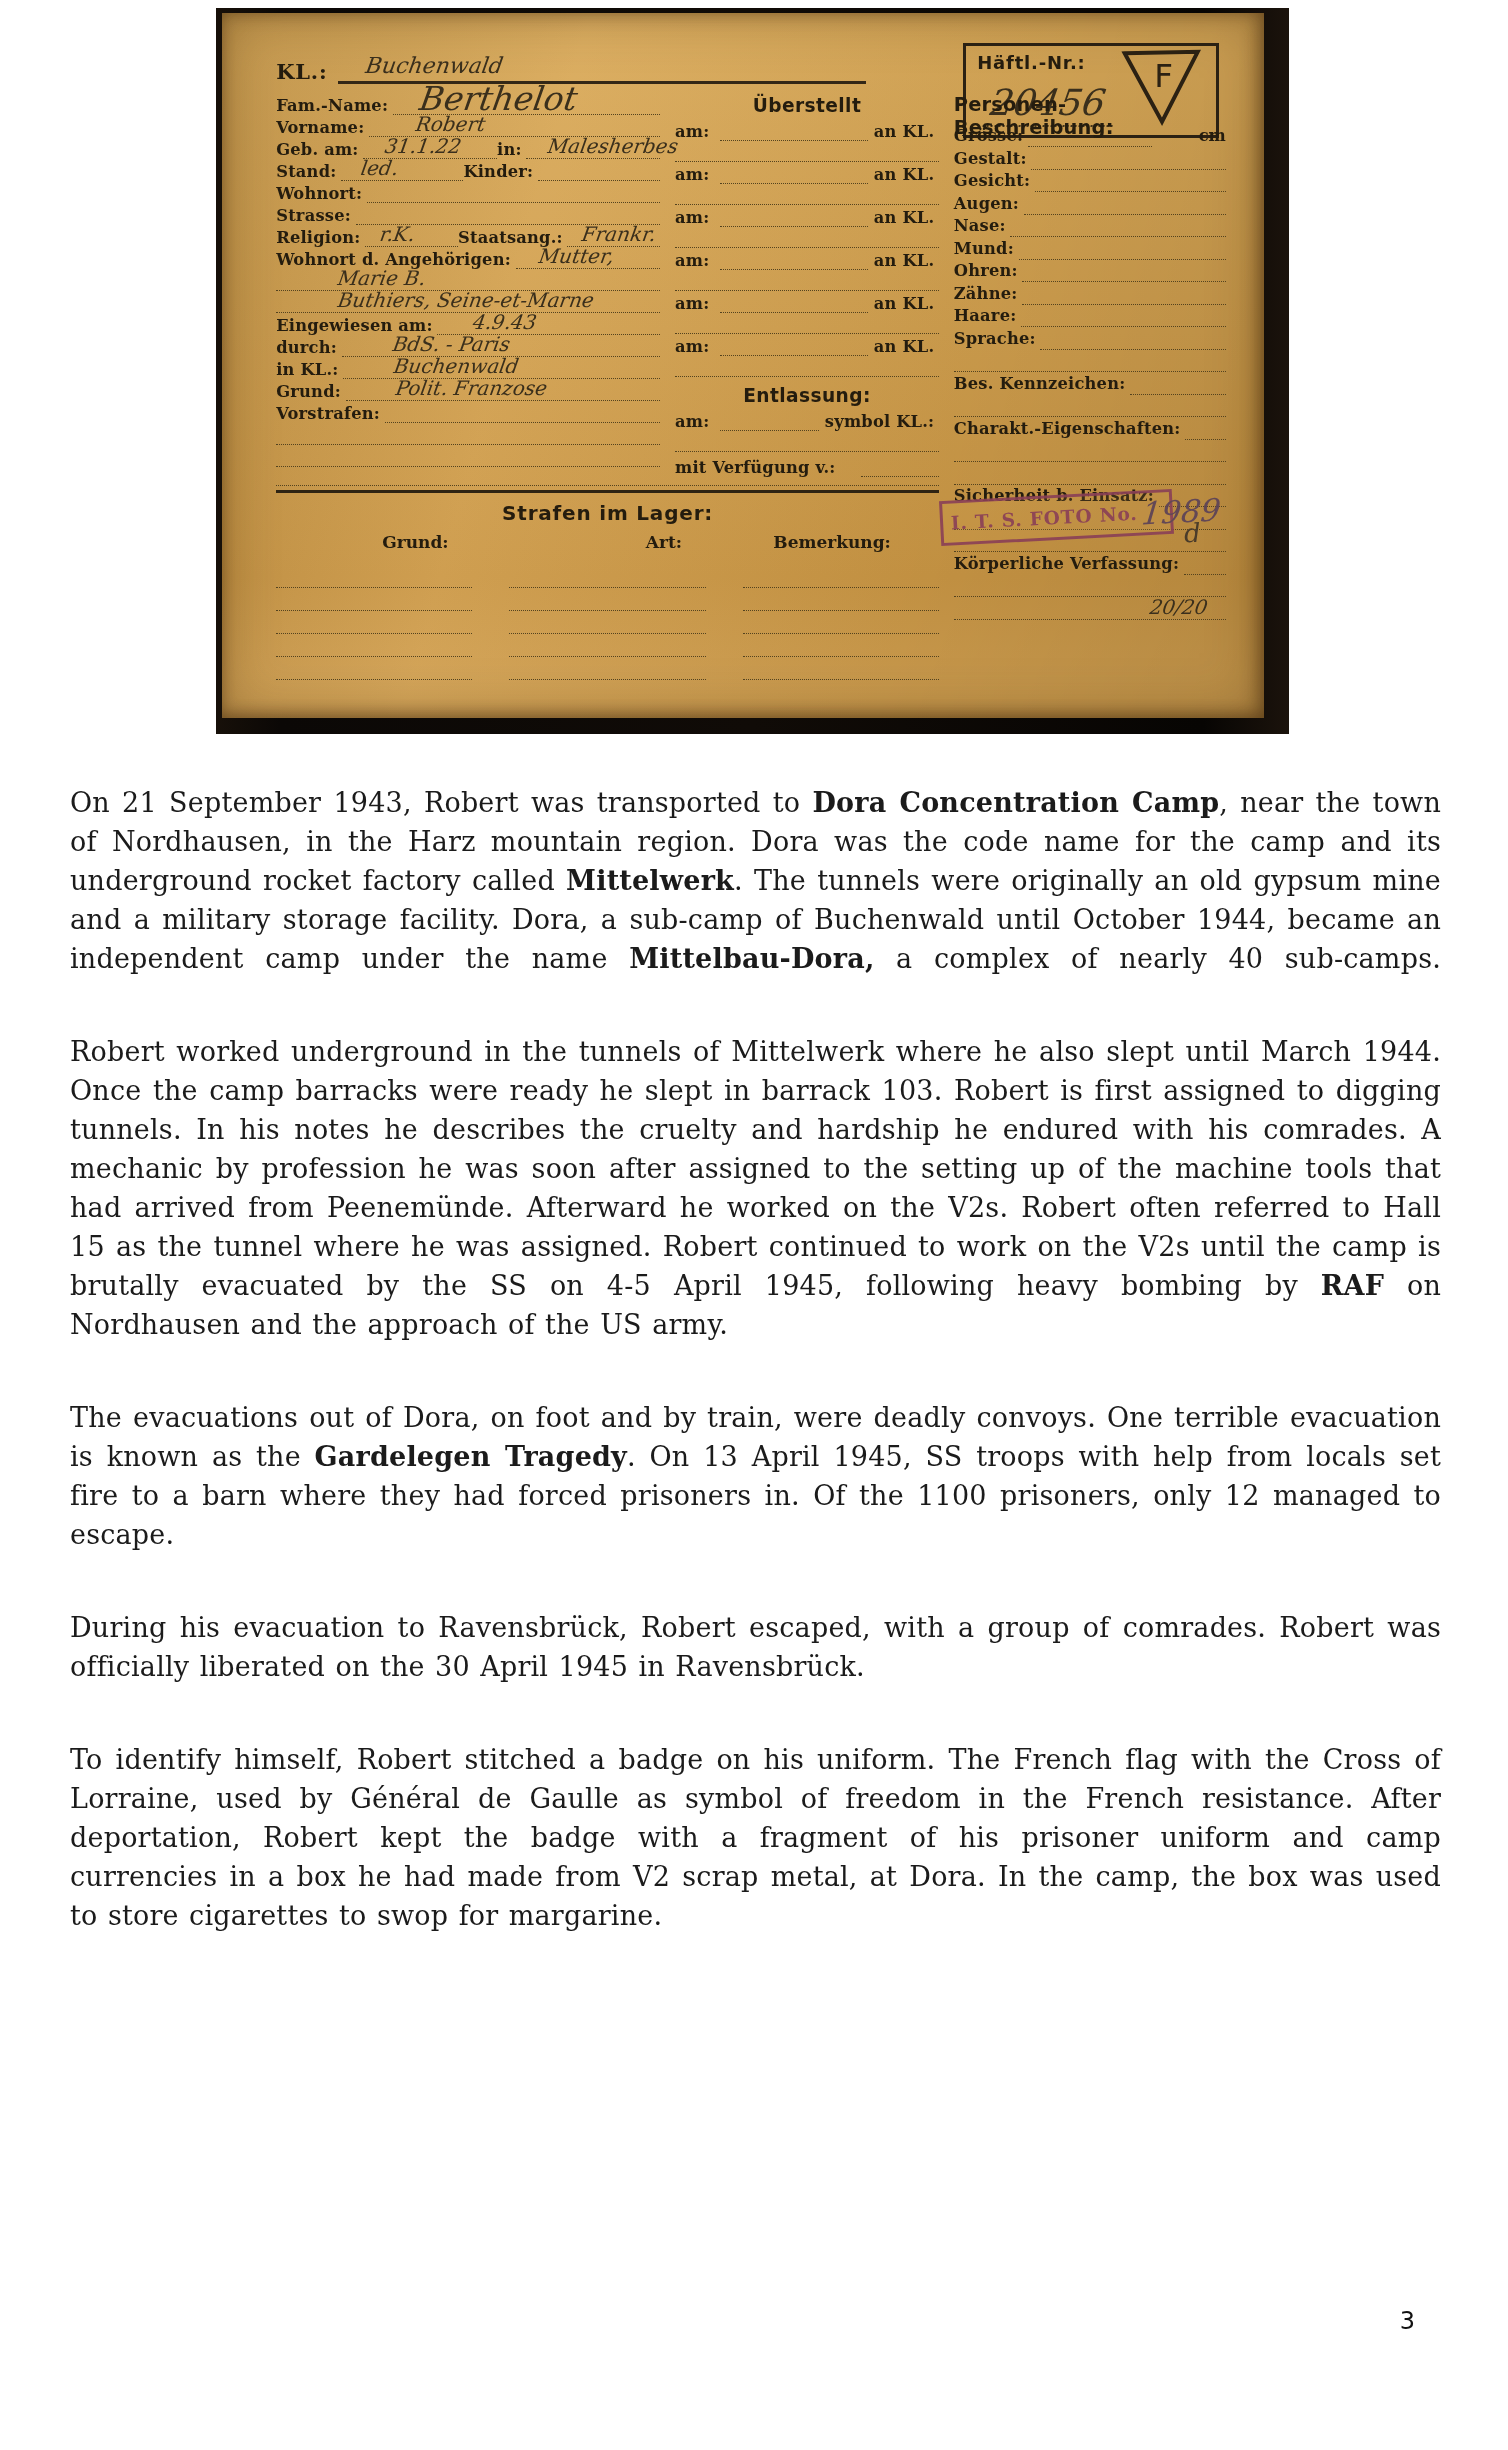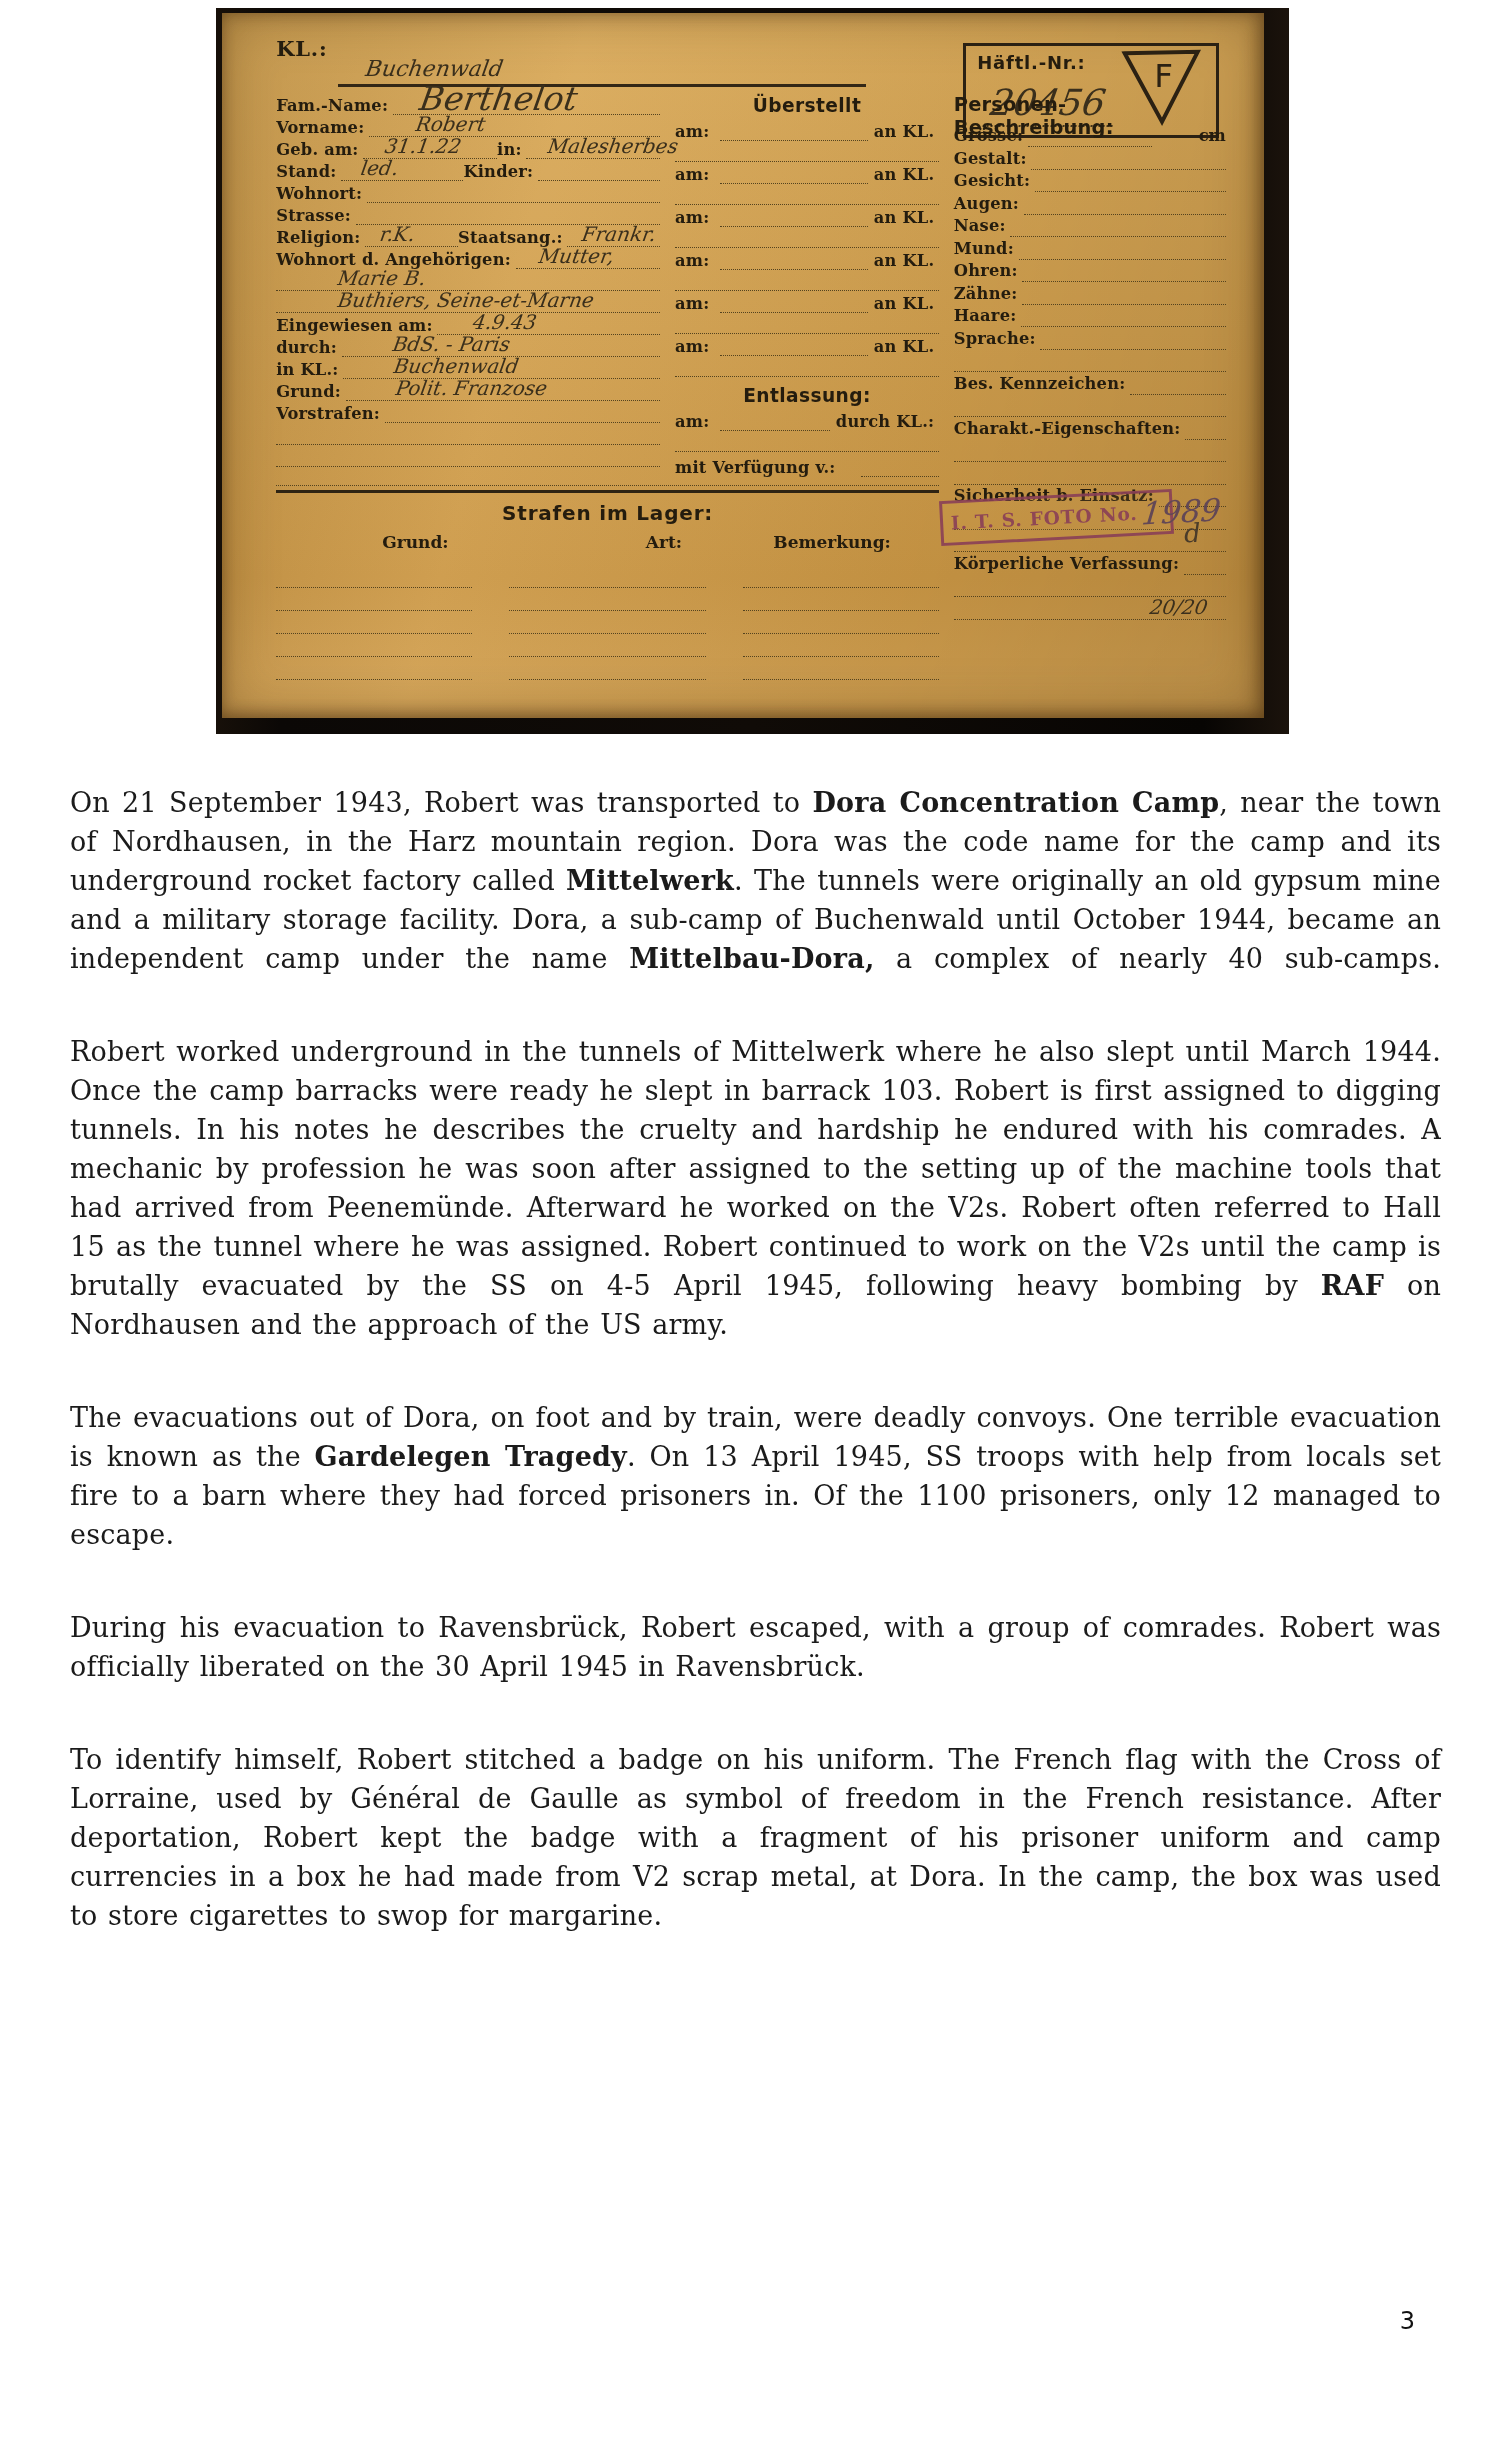--- a/index.html
+++ b/index.html
@@ -8,21 +8,21 @@
   
   .photo{position:absolute;left:216px;top:7.8px;width:1073px;height:726px;margin:0;
     background:linear-gradient(90deg,#171009,#0b0806 6%,#100b07 50%,#070503 92%,#1b130c);}
   .card{position:absolute;left:6.2px;top:5.4px;width:1042px;height:705px;overflow:hidden;
     background:
       linear-gradient(105deg, rgba(0,0,0,.10), rgba(255,255,255,.06) 30%, rgba(0,0,0,.05) 68%, rgba(0,0,0,.12)),
       linear-gradient(#daaa59,#d2a04e 45%,#cc9845 80%,#d3a253);
     box-shadow:inset 0 0 54px rgba(80,50,10,.38), inset -6.2px 0 17px rgba(40,20,5,.35), inset 0 -4.7px 14px rgba(40,20,5,.25);
     padding:23px 39px 15.5px 54px;box-sizing:border-box;color:#241c0e;}
 
-  .kl-row{display:flex;width:590px;height:48px;}
+  .kl-row{display:flex;align-items:flex-end;width:590px;height:48px;}
   .kl-label{font:bold 21px "DejaVu Serif",serif;letter-spacing:0.8px;}
   .kl-line{flex:1;border-bottom:3.1px solid #332716;margin-left:11px;position:relative;height:100%;}
   .kl-line .hand{position:absolute;left:28px;bottom:3.1px;font-size:22px;}
 
   .hand{font-family:"DejaVu Serif",serif;font-style:italic;color:#3a2f1c;display:inline-block;transform:skewX(-9deg);white-space:nowrap;}
 
   .nr-box{position:absolute;top:29.5px;right:45px;width:256px;height:95px;border:3.9px solid #2b2113;box-sizing:border-box;}
   .nr-label{position:absolute;left:11px;top:6.2px;font:bold 18px "DejaVu Sans",sans-serif;letter-spacing:0.8px;}
   .nr-value{position:absolute;left:20px;bottom:7.8px;font-size:36px;border-bottom:2.3px dotted #44341a;padding:0 11px 1.6px 4.7px;}
   .nr-triangle{position:absolute;right:12.4px;top:1.6px;}
@@ -250,21 +250,21 @@
               <span class="flabel">am:</span>
               <span class="mdot"></span>
               <span class="flabel">an KL.</span>
             </div>
             <div class="mrule"></div>
           </div>
         <div class="mid-header" style="margin-top:7.8px">Entlassung:</div>
         <div class="mrow">
           <span class="flabel">am:</span>
           <span class="mdot"></span>
-          <span class="flabel">durch KL.:</span>
+          <span class="flabel">symbol KL.:</span>
         </div>
         <div class="mrule"></div>
         <div class="verf">
           <span class="flabel">mit Verfügung v.:</span>
           <span class="vdot"></span>
         </div>
       </div>
 
       <div class="col-right">
         <div class="right-header">Personen-Beschreibung:</div>

